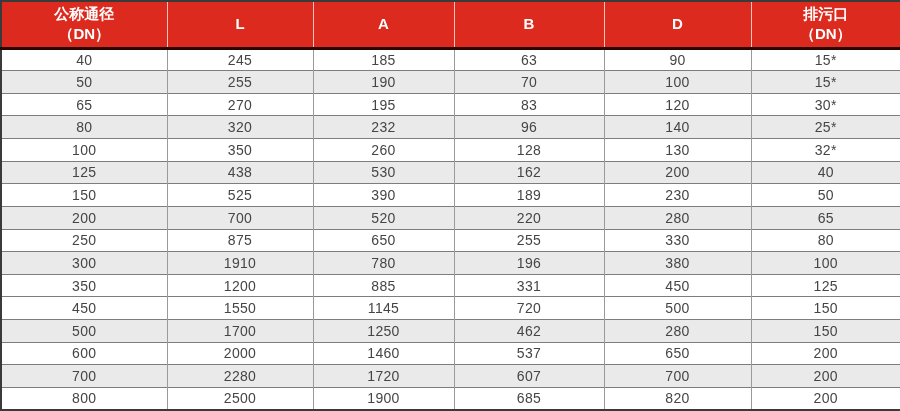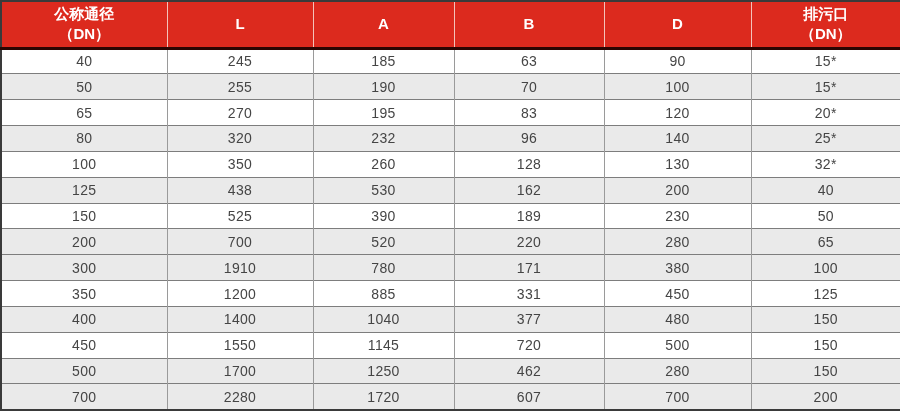--- a/index.html
+++ b/index.html
@@ -106,21 +106,21 @@
           <td>70</td>
           <td>100</td>
           <td>15*</td>
         </tr>
         <tr>
           <td>65</td>
           <td>270</td>
           <td>195</td>
           <td>83</td>
           <td>120</td>
-          <td>20*</td>
+          <td>30*</td>
         </tr>
         <tr class="alt">
           <td>80</td>
           <td>320</td>
           <td>232</td>
           <td>96</td>
           <td>140</td>
           <td>25*</td>
         </tr>
         <tr>
@@ -148,63 +148,79 @@
           <td>50</td>
         </tr>
         <tr class="alt">
           <td>200</td>
           <td>700</td>
           <td>520</td>
           <td>220</td>
           <td>280</td>
           <td>65</td>
         </tr>
+        <tr>
+          <td>250</td>
+          <td>875</td>
+          <td>650</td>
+          <td>255</td>
+          <td>330</td>
+          <td>80</td>
+        </tr>
         <tr class="alt">
           <td>300</td>
           <td>1910</td>
           <td>780</td>
-          <td>171</td>
+          <td>196</td>
           <td>380</td>
           <td>100</td>
         </tr>
         <tr>
           <td>350</td>
           <td>1200</td>
           <td>885</td>
           <td>331</td>
           <td>450</td>
           <td>125</td>
         </tr>
-        <tr class="alt">
-          <td>400</td>
-          <td>1400</td>
-          <td>1040</td>
-          <td>377</td>
-          <td>480</td>
-          <td>150</td>
-        </tr>
         <tr>
           <td>450</td>
           <td>1550</td>
           <td>1145</td>
           <td>720</td>
           <td>500</td>
           <td>150</td>
         </tr>
         <tr class="alt">
           <td>500</td>
           <td>1700</td>
           <td>1250</td>
           <td>462</td>
           <td>280</td>
           <td>150</td>
         </tr>
+        <tr>
+          <td>600</td>
+          <td>2000</td>
+          <td>1460</td>
+          <td>537</td>
+          <td>650</td>
+          <td>200</td>
+        </tr>
         <tr class="alt">
           <td>700</td>
           <td>2280</td>
           <td>1720</td>
           <td>607</td>
           <td>700</td>
           <td>200</td>
         </tr>
+        <tr>
+          <td>800</td>
+          <td>2500</td>
+          <td>1900</td>
+          <td>685</td>
+          <td>820</td>
+          <td>200</td>
+        </tr>
       </tbody>
   </table>
 </div>
 
 </body></html>

